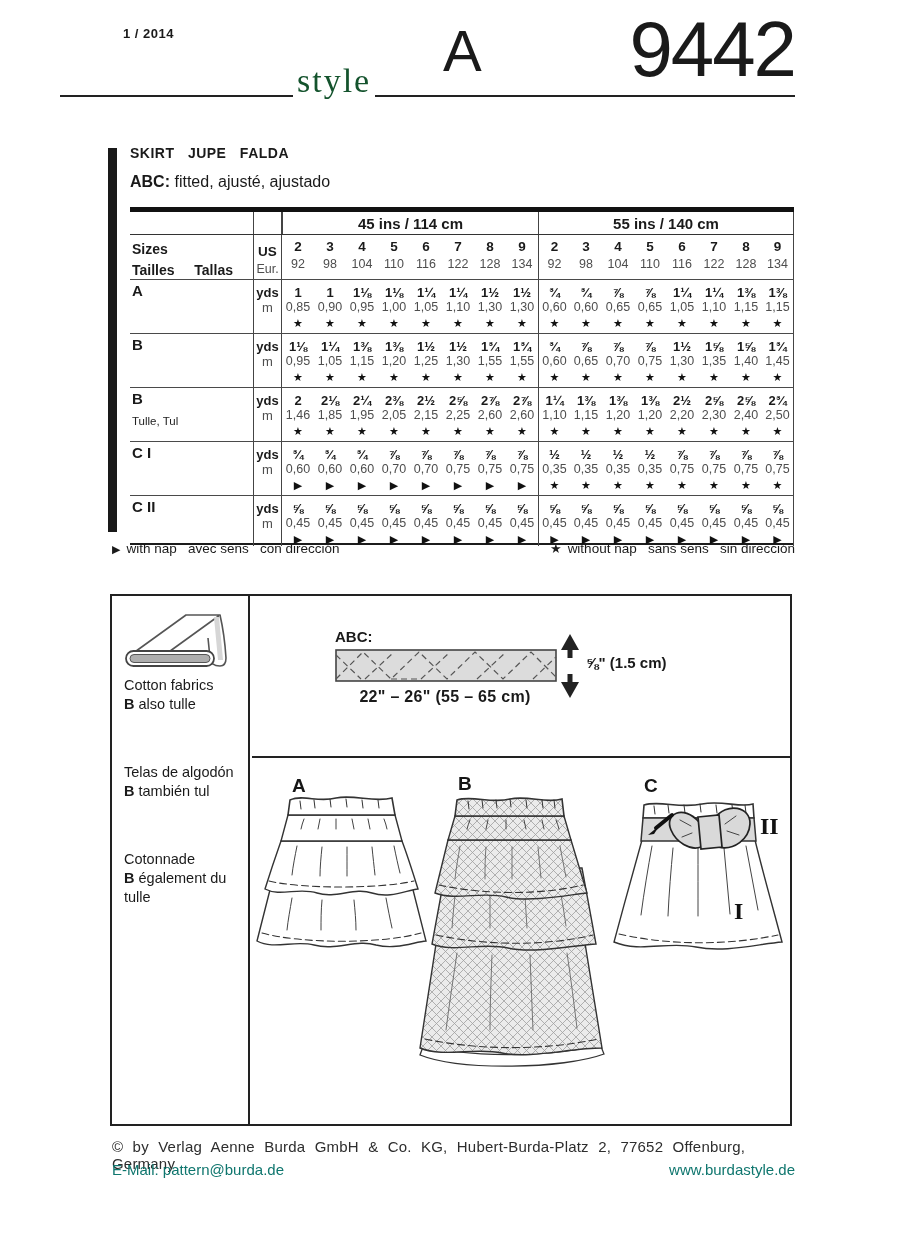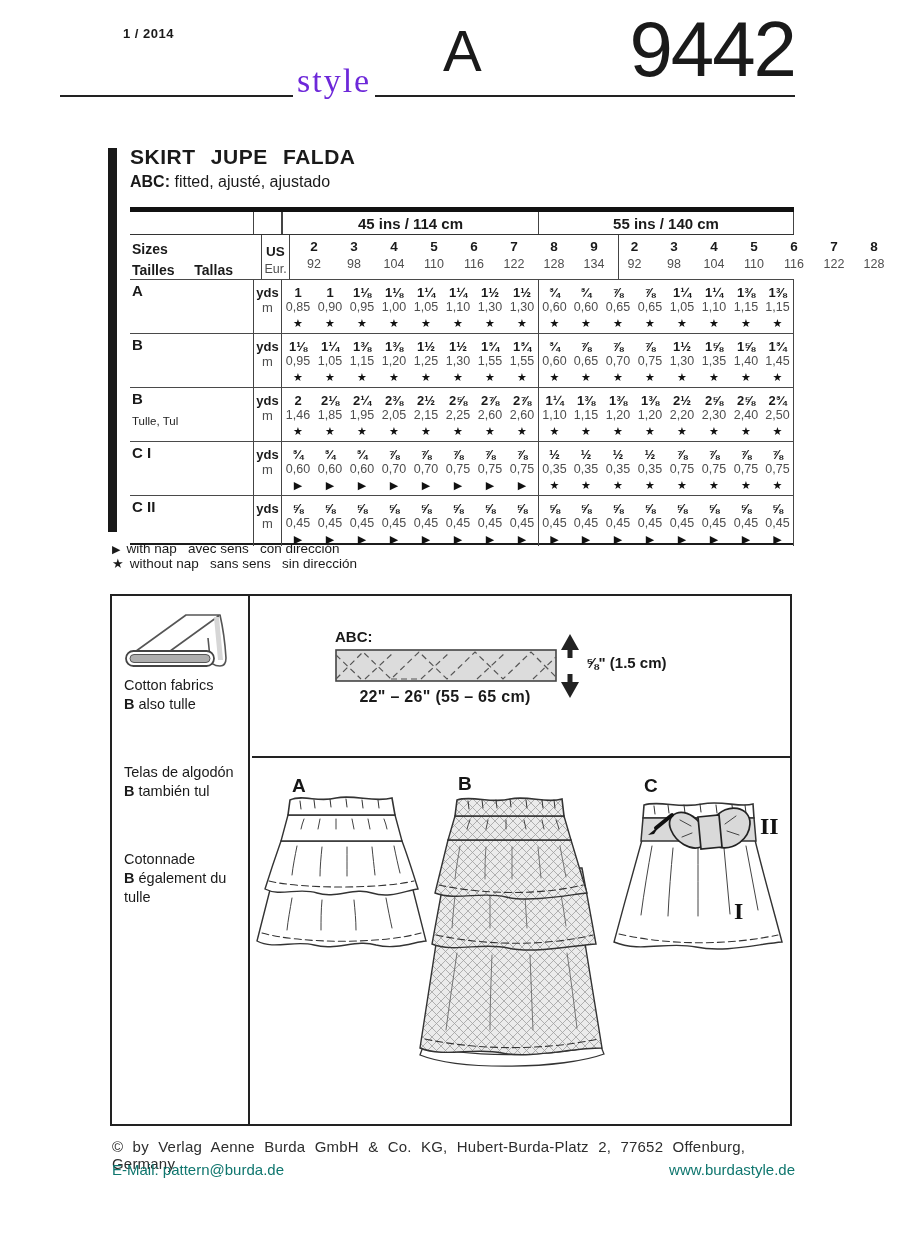--- a/index.html
+++ b/index.html
@@ -3,36 +3,36 @@
 <meta charset="utf-8">
 <style>
   html,body{margin:0;padding:0;background:#ffffff;}
   .page{position:relative;width:897px;height:1240px;background:#fff;
         font-family:"Liberation Sans",sans-serif;color:#1a1a1a;overflow:hidden;}
 
   
   .issue{position:absolute;left:123px;top:26px;font-size:13px;font-weight:700;letter-spacing:.5px;}
   .logo-burda{position:absolute;left:95px;top:20px;font-size:67px;font-weight:800;letter-spacing:-4px;line-height:1;color:#161616;}
   .logo-style{position:absolute;left:293px;top:64px;font-family:"Liberation Serif",serif;font-size:34px;
-              color:#6d28d9;letter-spacing:2px;line-height:1;background:#fff;padding:0 4px;z-index:2;}
+              color:#14532d;letter-spacing:2px;line-height:1;background:#fff;padding:0 4px;z-index:2;}
   .header-rule{position:absolute;left:60px;top:95px;width:735px;height:2px;background:#222;z-index:1;}
   .view-letter{position:absolute;left:443px;top:22px;font-size:58px;font-weight:400;line-height:1;letter-spacing:-1px;}
   .pattern-number{position:absolute;right:102px;top:10px;font-size:78px;font-weight:400;letter-spacing:-2px;line-height:1;}
 
   
   .side-bar{position:absolute;left:108px;top:148px;width:9px;height:384px;background:#191919;}
-  .title-main{position:absolute;left:130px;top:145px;font-size:21px;font-weight:700;letter-spacing:.5px;word-spacing:9px;}
+  .title-main{position:absolute;left:130px;top:145px;font-size:14px;font-weight:700;letter-spacing:.5px;word-spacing:9px;}
   .title-sub{position:absolute;left:130px;top:173px;font-size:16px;}
   .title-sub b{font-weight:700;}
 
   
   .pattern-table{position:absolute;left:130px;top:207px;width:664px;border-top:5px solid #111;}
   .trow{display:grid;grid-template-columns:123px 29px repeat(16,32px);border-bottom:1.5px solid #4a4a4a;}
   .r-ghead{height:22px;border-bottom:1px solid #333;}
-  .r-sizes{height:44px;gap:8px;}
+  .r-sizes{height:44px;}
   .r-data{height:53px;}
   .r-last{height:47px;border-bottom:2px solid #1c1c1c;}
   .cell{display:flex;flex-direction:column;align-items:center;justify-content:flex-start;min-width:0;}
   .c-label{align-items:flex-start;padding:2px 0 0 2px;}
   .c-unit{border-left:1.5px solid #444;border-right:1.5px solid #444;padding-top:5px;}
   .b-left{border-left:1.5px solid #444;}
   .last{border-right:1.5px solid #444;}
   .gcell{justify-content:center;font-size:15px;font-weight:700;}
   .szl1{font-size:14px;font-weight:700;line-height:18px;padding-top:3px;word-spacing:6px;white-space:pre;}
   .us{font-size:13.5px;font-weight:700;line-height:18px;padding-top:3px;}
@@ -40,21 +40,21 @@
   .u-yds{font-size:13px;font-weight:700;line-height:15px;}
   .u-m{font-size:13px;color:#4e4e4e;line-height:15px;}
   .rl{font-size:15px;font-weight:700;line-height:17px;}
   .rsub{font-size:11.5px;line-height:13px;color:#222;margin-top:8px;}
   .c-val{padding-top:5px;}
   .v-yds{font-size:13px;font-weight:700;line-height:15px;white-space:nowrap;}
   .v-m{font-size:12.5px;color:#4e4e4e;line-height:15px;}
   .v-sym{font-size:11px;line-height:13px;margin-top:2px;color:#111;}
 
   
-  .legend{position:absolute;left:112px;top:541px;width:683px;display:flex;justify-content:space-between;font-size:13.5px;flex-direction:column;}
+  .legend{position:absolute;left:112px;top:541px;width:683px;display:flex;justify-content:space-between;font-size:13.5px;}
   .legend span{white-space:pre;}
   .legend .sym{font-size:11px;margin-right:6px;}
   .legend .sym-star{font-size:13px;margin-right:6px;}
 
   
   .panel{position:absolute;left:110px;top:594px;width:682px;height:532px;border:2px solid #222;box-sizing:border-box;}
   .panel-left{position:absolute;left:0;top:0;width:138px;height:100%;border-right:2px solid #222;box-sizing:border-box;}
   .bolt-icon{position:absolute;left:10px;top:12px;}
   .fabric-notes{position:absolute;left:12px;top:80px;right:6px;}
   .fnote{margin-bottom:49px;font-size:14.5px;line-height:19px;}

